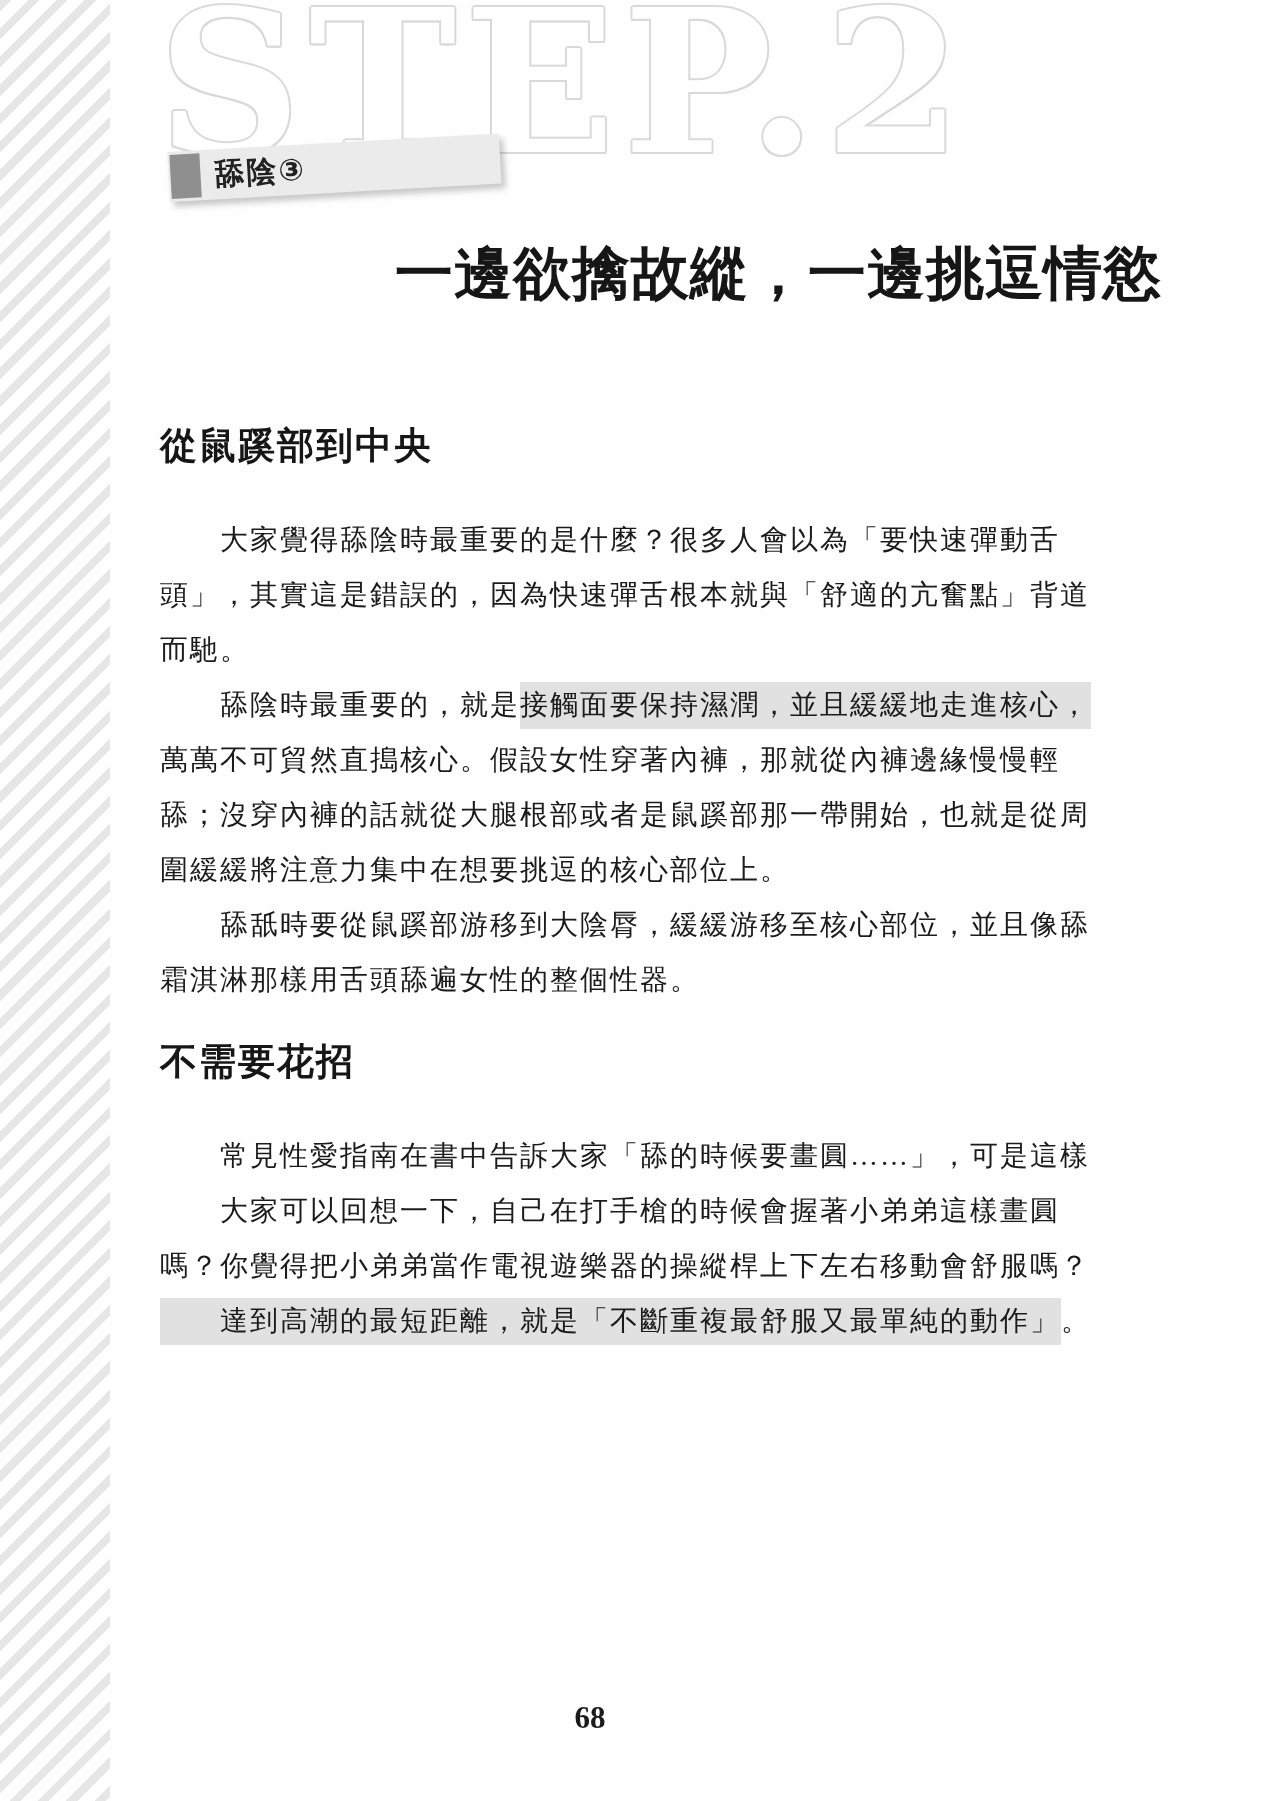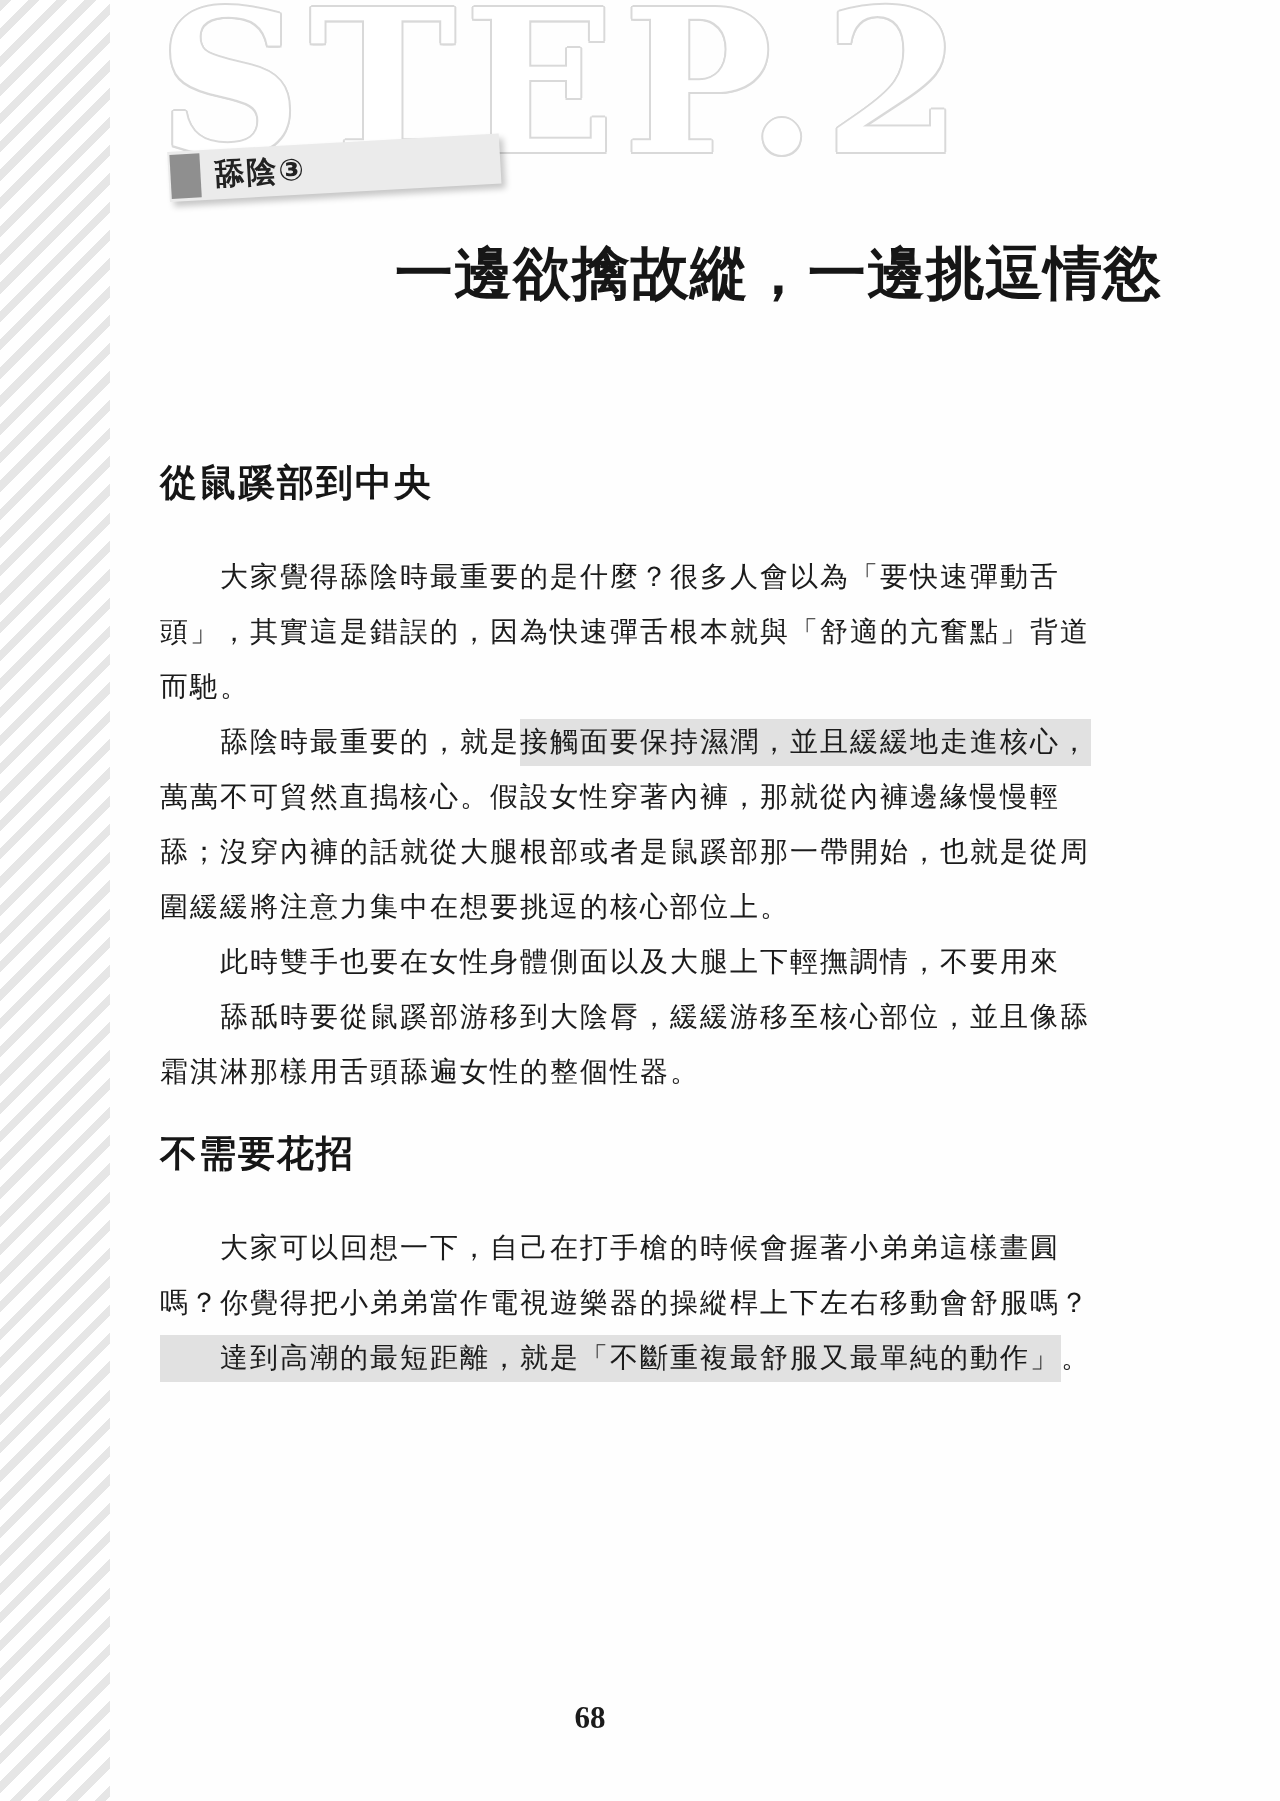--- a/index.html
+++ b/index.html
@@ -40,21 +40,21 @@
     font-weight:bold;font-size:30px;color:#222;letter-spacing:2px;white-space:nowrap;
   }
   
   .page-title{
     position:absolute;left:162px;top:240px;width:1000px;
     font-family:"Liberation Sans","DejaVu Sans",sans-serif;
     font-weight:900;font-size:58px;line-height:1.15;letter-spacing:1px;color:#161616;
     white-space:nowrap;
   }
   
-  .content-column{position:absolute;left:160px;top:460px;width:890px;}
+  .content-column{position:absolute;left:160px;top:423px;width:890px;}
   .section-heading{
     font-family:"Liberation Sans","DejaVu Sans",sans-serif;
     font-weight:900;font-size:37px;line-height:46px;color:#161616;
     letter-spacing:2px;margin-top:32px;
   }
   .section-heading:first-child{margin-top:0;}
   .section-body{margin-top:43px;}
   .text-line{
     font-size:28px;line-height:55px;letter-spacing:2px;white-space:nowrap;
   }
@@ -83,26 +83,26 @@
   <div class="content-column">
       <div class="section-heading">從鼠蹊部到中央</div>
       <div class="section-body">
         <div class="text-line"><span>　　大家覺得舔陰時最重要的是什麼？很多人會以為「要快速彈動舌</span></div>
         <div class="text-line"><span>頭」，其實這是錯誤的，因為快速彈舌根本就與「舒適的亢奮點」背道</span></div>
         <div class="text-line"><span>而馳。</span></div>
         <div class="text-line"><span>　　舔陰時最重要的，就是</span><span class="hl">接觸面要保持濕潤，並且緩緩地走進核心，</span></div>
         <div class="text-line"><span>萬萬不可貿然直搗核心。假設女性穿著內褲，那就從內褲邊緣慢慢輕</span></div>
         <div class="text-line"><span>舔；沒穿內褲的話就從大腿根部或者是鼠蹊部那一帶開始，也就是從周</span></div>
         <div class="text-line"><span>圍緩緩將注意力集中在想要挑逗的核心部位上。</span></div>
-        <div class="text-line"><span>　　此時雙手也要在女性身體側面以及大腿上下輕撫調情，不要用來</span></div>
         <div class="text-line"><span>　　舔舐時要從鼠蹊部游移到大陰脣，緩緩游移至核心部位，並且像舔</span></div>
         <div class="text-line"><span>霜淇淋那樣用舌頭舔遍女性的整個性器。</span></div>
       </div>
       <div class="section-heading">不需要花招</div>
       <div class="section-body">
+        <div class="text-line"><span>　　常見性愛指南在書中告訴大家「舔的時候要畫圓……」，可是這樣</span></div>
         <div class="text-line"><span>　　大家可以回想一下，自己在打手槍的時候會握著小弟弟這樣畫圓</span></div>
         <div class="text-line"><span>嗎？你覺得把小弟弟當作電視遊樂器的操縱桿上下左右移動會舒服嗎？</span></div>
         <div class="text-line"><span class="hl">　　達到高潮的最短距離，就是「不斷重複最舒服又最單純的動作」</span><span>。</span></div>
       </div>
     </div>
 
   <div class="page-number">68</div>
 </div>
 
 </body></html>

